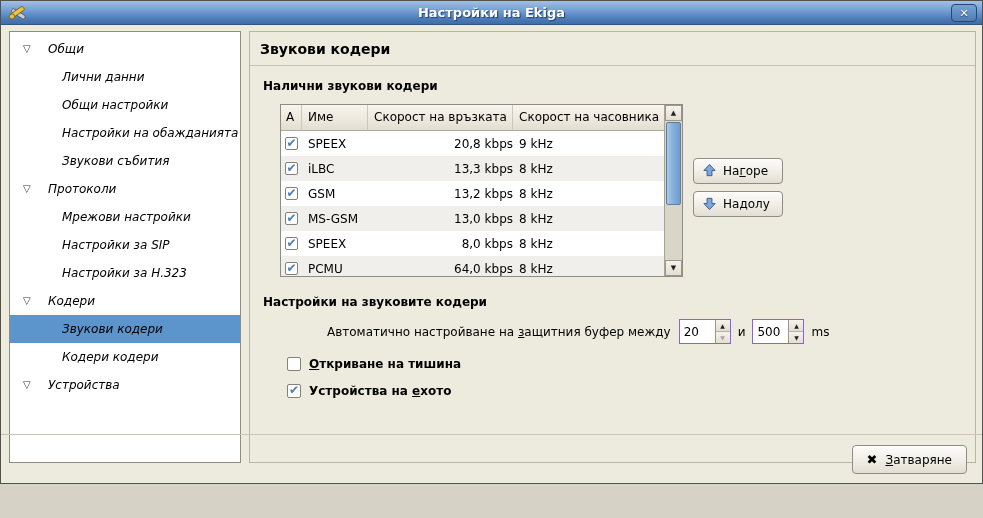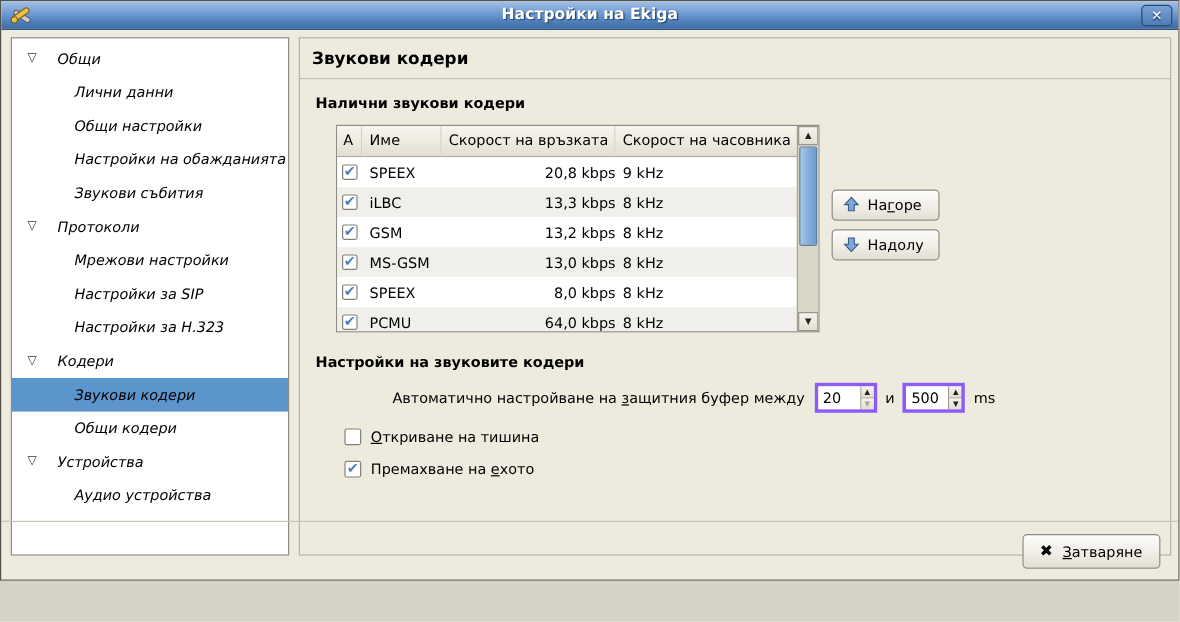--- a/index.html
+++ b/index.html
@@ -119,35 +119,35 @@
   }
   .arrow-svg{ width:15px; height:15px; flex:0 0 auto; }
   .mn{ text-decoration:underline; }
 
   
   .jitter-row{ display:flex; align-items:center; margin:10px 0 0 37px; }
   .jitter-row .lbl{ margin-right:8px; white-space:nowrap;margin-left:40px; }
   .jitter-row .mid-lbl{ margin:0 7px; }
   .jitter-row .unit-lbl{ margin-left:7px; }
 
-  .spin{ display:flex; width:52px; height:25px; border:3px solid #8b5cf6; background:#fff; }
+  .spin{ display:flex; width:52px; height:25px; border:1px solid #8b5cf6; background:#fff; }
   .spin-input{
     width:35px; border:none; outline:none; padding-left:4px; font-size:12px;
     font-family:"DejaVu Sans","Liberation Sans",sans-serif; background:#fff;
   }
   .spin-btns{ width:15px; display:flex; flex-direction:column; border-left:1px solid #9b978a; }
   .spin-btn{
     flex:1; background:linear-gradient(#f6f3ec,#e2ded2);
     display:flex; align-items:center; justify-content:center;
   }
   .spin-btn + .spin-btn{ border-top:1px solid #b5b1a4; }
   .spin-arrow{ font-size:6px; line-height:1; color:#222; }
   .spin-arrow.dim{ color:#a9a69b; }
 
-  .check-row{ display:flex; align-items:flex-start; gap:8px; margin:13px 0 0 37px; }
+  .check-row{ display:flex; align-items:flex-start; gap:8px; margin:13px 0 0 37px;font-weight:bold; }
 
   
   .action-bar{
     position:absolute; left:0; right:0; bottom:0; height:49px;
     border-top:1px solid #c9c5b6;
     display:flex; align-items:center; justify-content:flex-end; padding-right:15px;
   }
   .close-action{ padding:6px 14px; gap:8px; }
   .x-glyph{ font-weight:bold; font-size:13px; }
 </style>
@@ -201,28 +201,25 @@
       <span class="tree-label">Настройки за H.323</span>
     </div>
     <div class="tree-row parent">
       <span class="expander">▽</span>
       <span class="tree-label">Кодери</span>
     </div>
     <div class="tree-row child selected">
       <span class="tree-label">Звукови кодери</span>
     </div>
     <div class="tree-row child">
-      <span class="tree-label">Общи кодери</span>
+      <span class="tree-label">Кодери кодери</span>
     </div>
     <div class="tree-row parent">
       <span class="expander">▽</span>
       <span class="tree-label">Устройства</span>
-    </div>
-    <div class="tree-row child">
-      <span class="tree-label">Аудио устройства</span>
     </div>
   </div>
 
   <div class="frame">
     <div class="frame-header">Звукови кодери</div>
 
     <div class="section-label">Налични звукови кодери</div>
 
     <div class="codec-area">
       <div class="table">
@@ -359,21 +356,21 @@
       <span class="checkbox" style="width:14px;height:14px;">
           <span class="check-glyph"></span>
         </span>
       <span><span></span><span class="mn">О</span><span>ткриване на тишина</span></span>
     </div>
 
     <div class="check-row">
       <span class="checkbox" style="width:14px;height:14px;">
           <span class="check-glyph">✔</span>
         </span>
-      <span><span>Премахване на </span><span class="mn">е</span><span>хото</span></span>
+      <span><span>Устройства на </span><span class="mn">е</span><span>хото</span></span>
     </div>
   </div>
 
   <div class="action-bar">
     <button class="gtk-btn close-action">
       <span class="x-glyph">✖</span>
       <span><span class="mn">З</span><span>атваряне</span></span>
     </button>
   </div>
 

